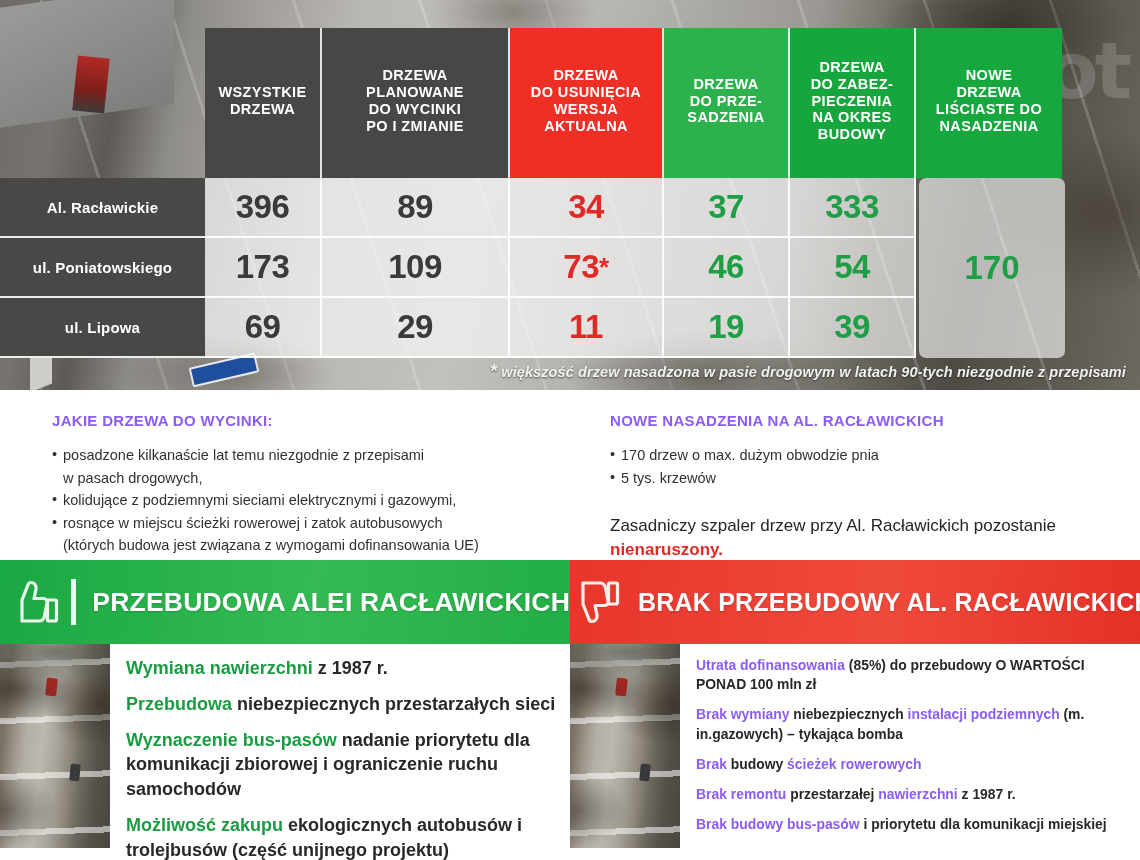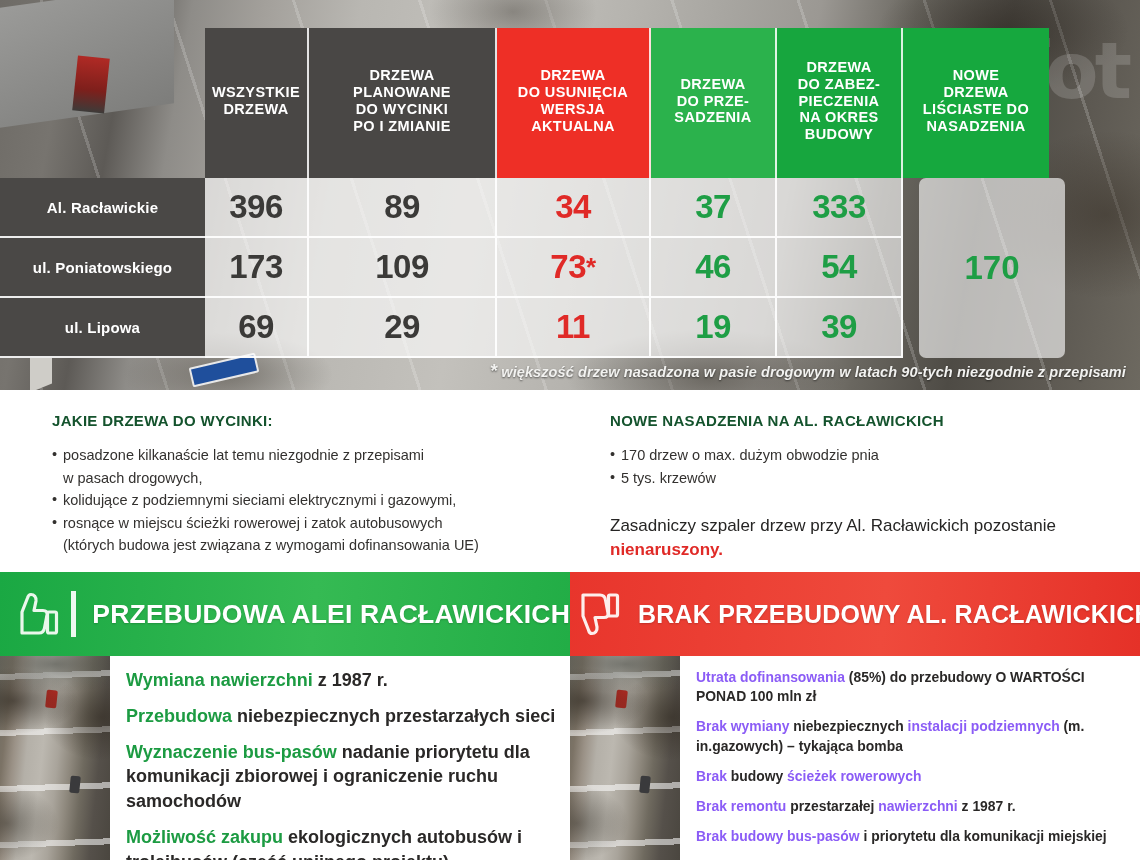--- a/index.html
+++ b/index.html
@@ -73,21 +73,21 @@
   .hdr-row { height: 150px; }
   .hdr-spacer { width: 205px; }
   .hdr-cell {
     display: flex; align-items: center; justify-content: center; text-align: center;
     color: #fff; font-weight: bold; line-height: 1.16;
     letter-spacing: 0.4px; font-size: 14.5px;
     border-right: 2px solid rgba(255,255,255,0.85);
     padding: 4px 4px 8px;
   }
   .hdr-cell:last-child { border-right: none; }
-  .c1 { width: 104px; } .c2 { width: 188px; }
+  .c1 { width: 117px; } .c2 { width: 188px; }
   .c3 { width: 154px; } .c4 { width: 126px; }
   .c5 { width: 126px; } .c6 { width: 146px; }
   .hdr-dark  { background: #494745; }
   .hdr-red   { background: #ee2f26; }
   .hdr-green1{ background: #2bb24c; }
   .hdr-green2{ background: #17a63e; }
   .hdr-green3{ background: #16a83e; }
 
   .body-row { height: 60px; }
   .lbl-cell {
@@ -125,40 +125,40 @@
     text-shadow: 0 1px 2px rgba(0,0,0,.55);
   }
   .footnote .star { font-size: 19px; }
 
   
   .mid { position: absolute; left: 0; top: 398px; width: 1140px; height: 168px; background: #fff; }
   .mid-col { position: absolute; top: 14px; }
   .mid-left { left: 52px; width: 520px; }
   .mid-right{ left: 610px; width: 510px; }
   .mid h3 {
-    font-size: 15px; font-weight: bold; color: #14532d;
+    font-size: 15px; font-weight: bold; color: #8b5cf6;
     letter-spacing: .3px; margin-bottom: 16px;
   }
   .mid ul { list-style: none; }
   .mid li {
     font-size: 14.5px; color: #33312f; line-height: 1.42;
     margin-bottom: 2px; padding-left: 11px; position: relative;
   }
   .mid li:before {
     content: "•"; position: absolute; left: 0; top: -1px; color: #33312f;
   }
   .mid li.cont { padding-left: 11px; }
   .mid li.cont:before { content: ""; }
   .statement {
     margin-top: 26px; font-size: 17px; color: #262524; line-height: 1.38;
   }
   .statement b { color: #e02a27; }
 
   
-  .bottom { position: absolute; left: 0; top: 572px; width: 1140px; height: 288px; }
+  .bottom { position: absolute; left: 0; top: 560px; width: 1140px; height: 288px; }
   .panel { position: absolute; top: 0; width: 570px; height: 288px; }
   .panel-left  { left: 0; }
   .panel-right { left: 570px; }
 
   .banner { height: 84px; display: flex; align-items: center; position: relative; }
   .banner-green { background: linear-gradient(95deg, #1aa843 0%, #35ba53 55%, #22ad46 100%); }
   .banner-red   { background: linear-gradient(95deg, #e8352c 0%, #ef4a3c 55%, #e53128 100%); }
   .thumb { width: 74px; display: flex; align-items: center; justify-content: center; }
   .thumb svg { display: block; }
   .banner-sep { width: 6px; height: 46px; background: rgba(255,255,255,0.92); margin-right: 16px; }

